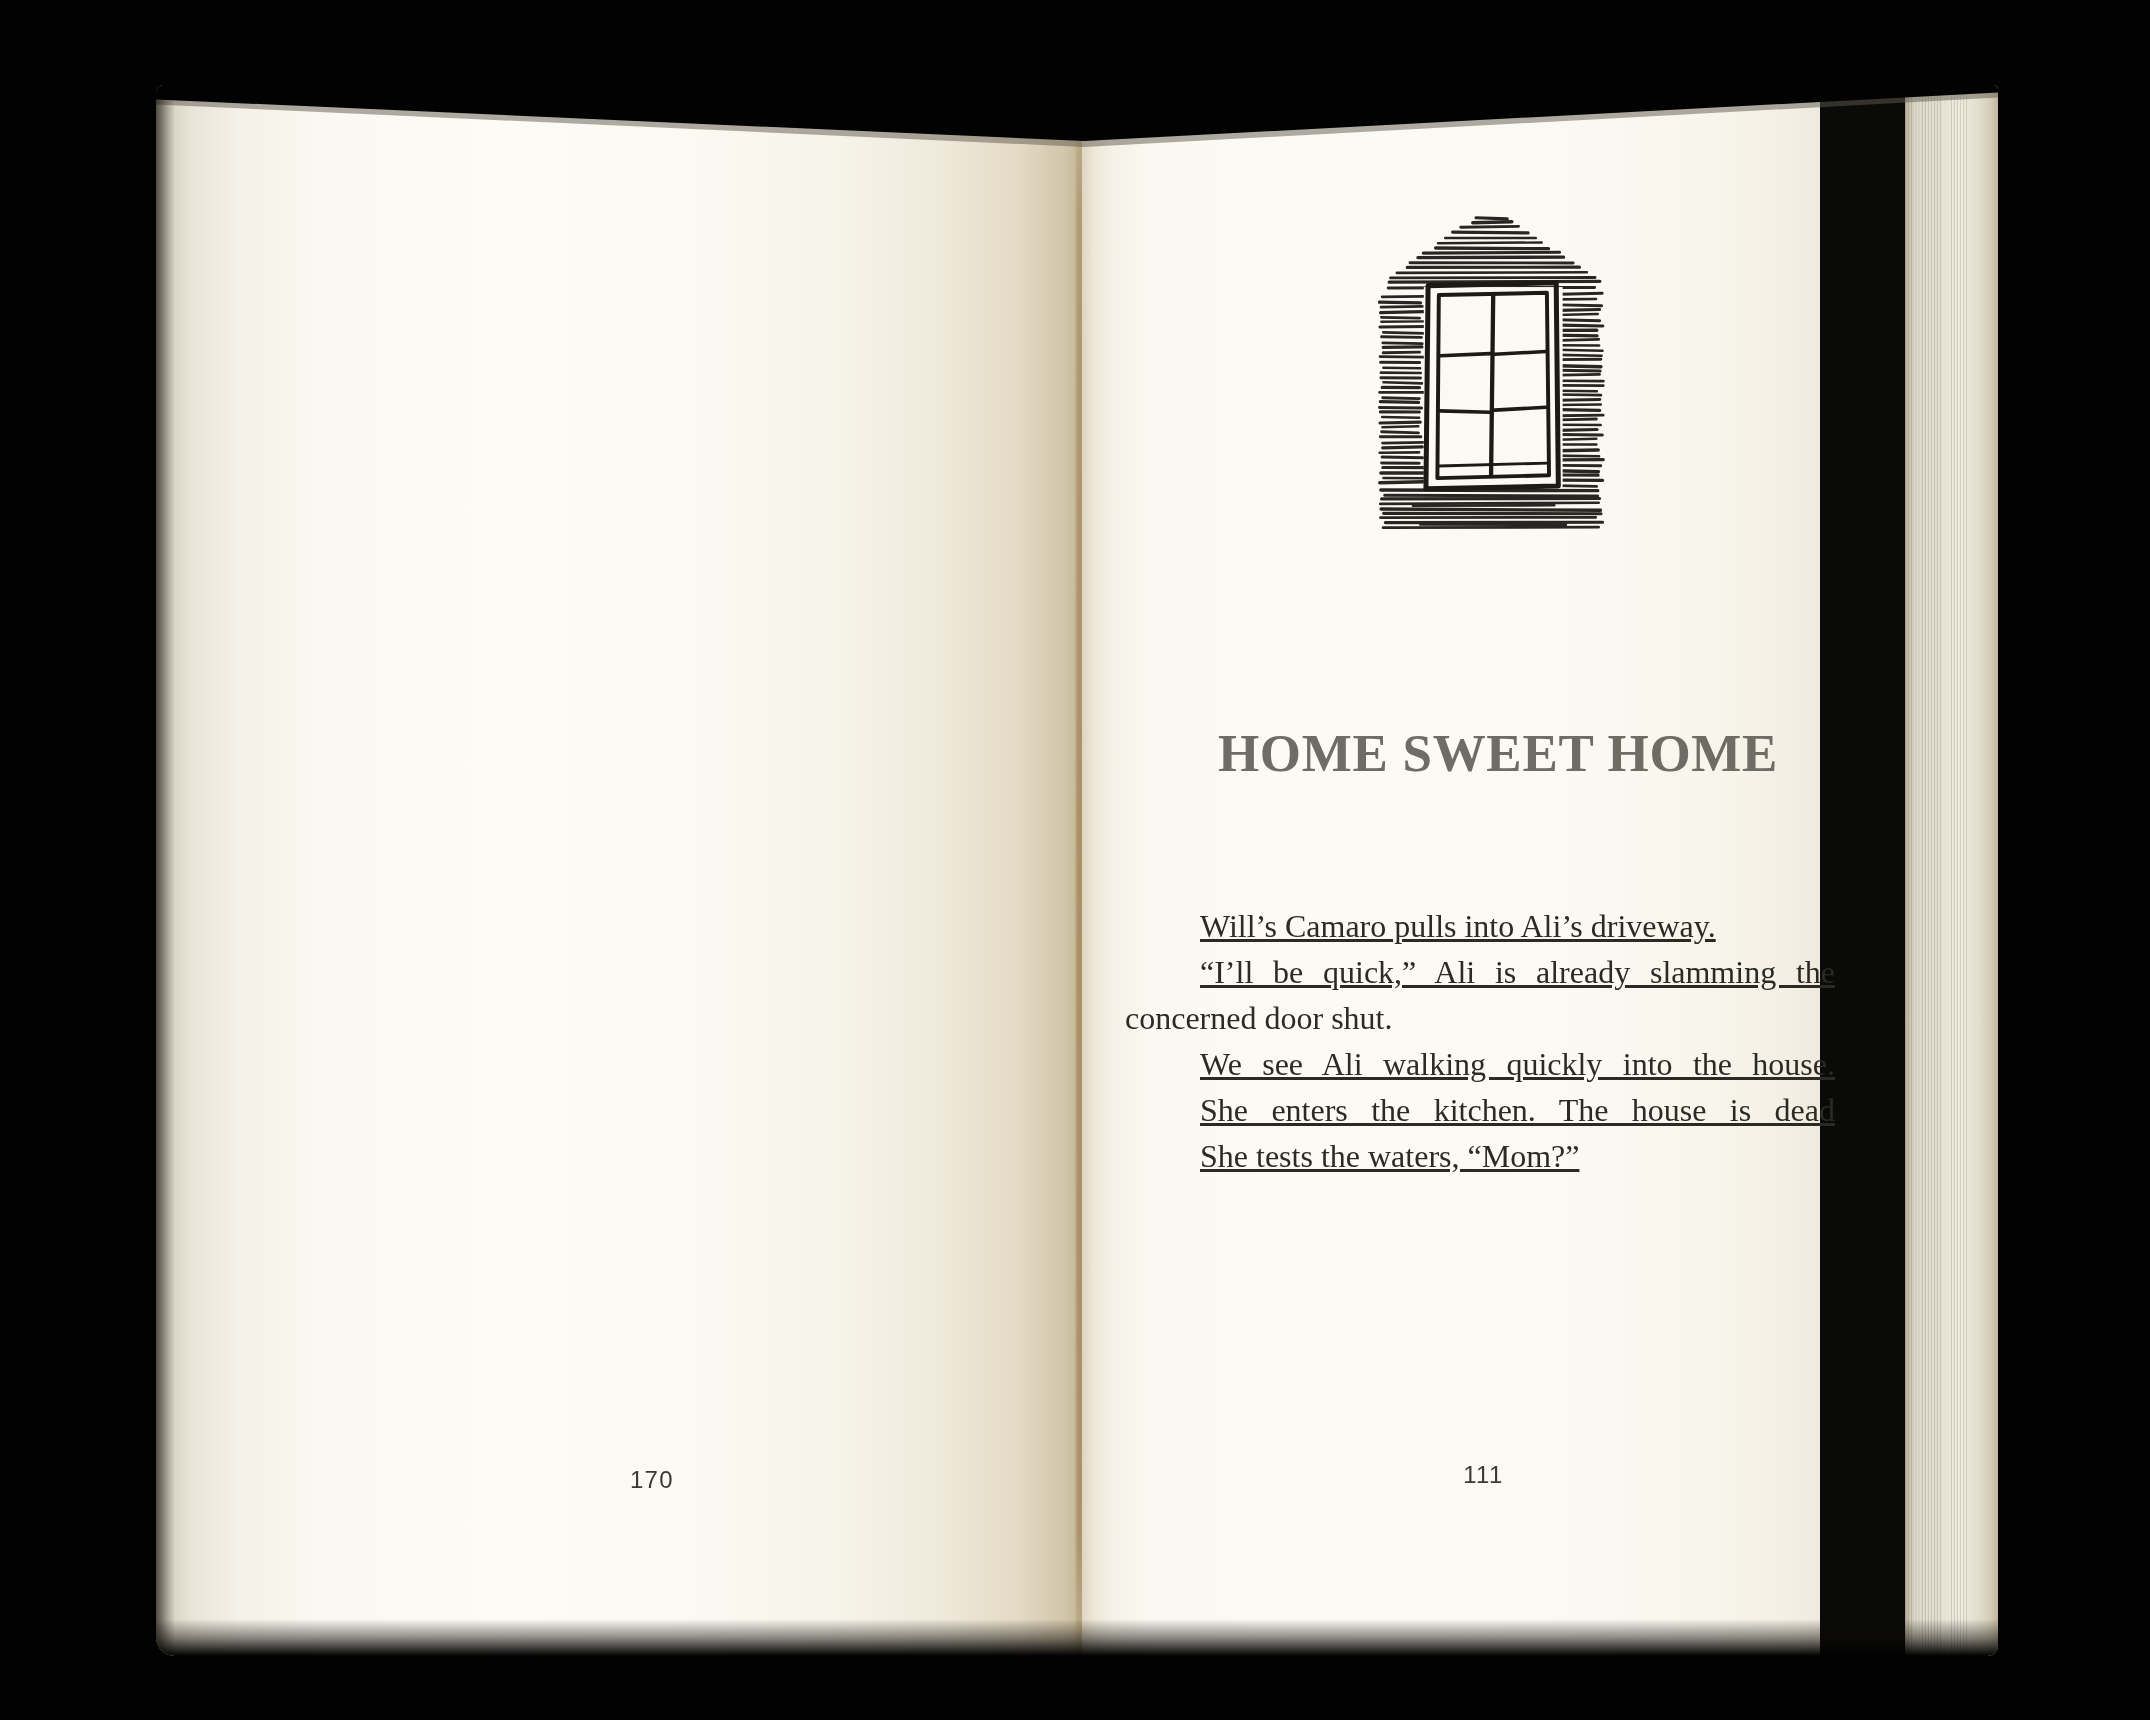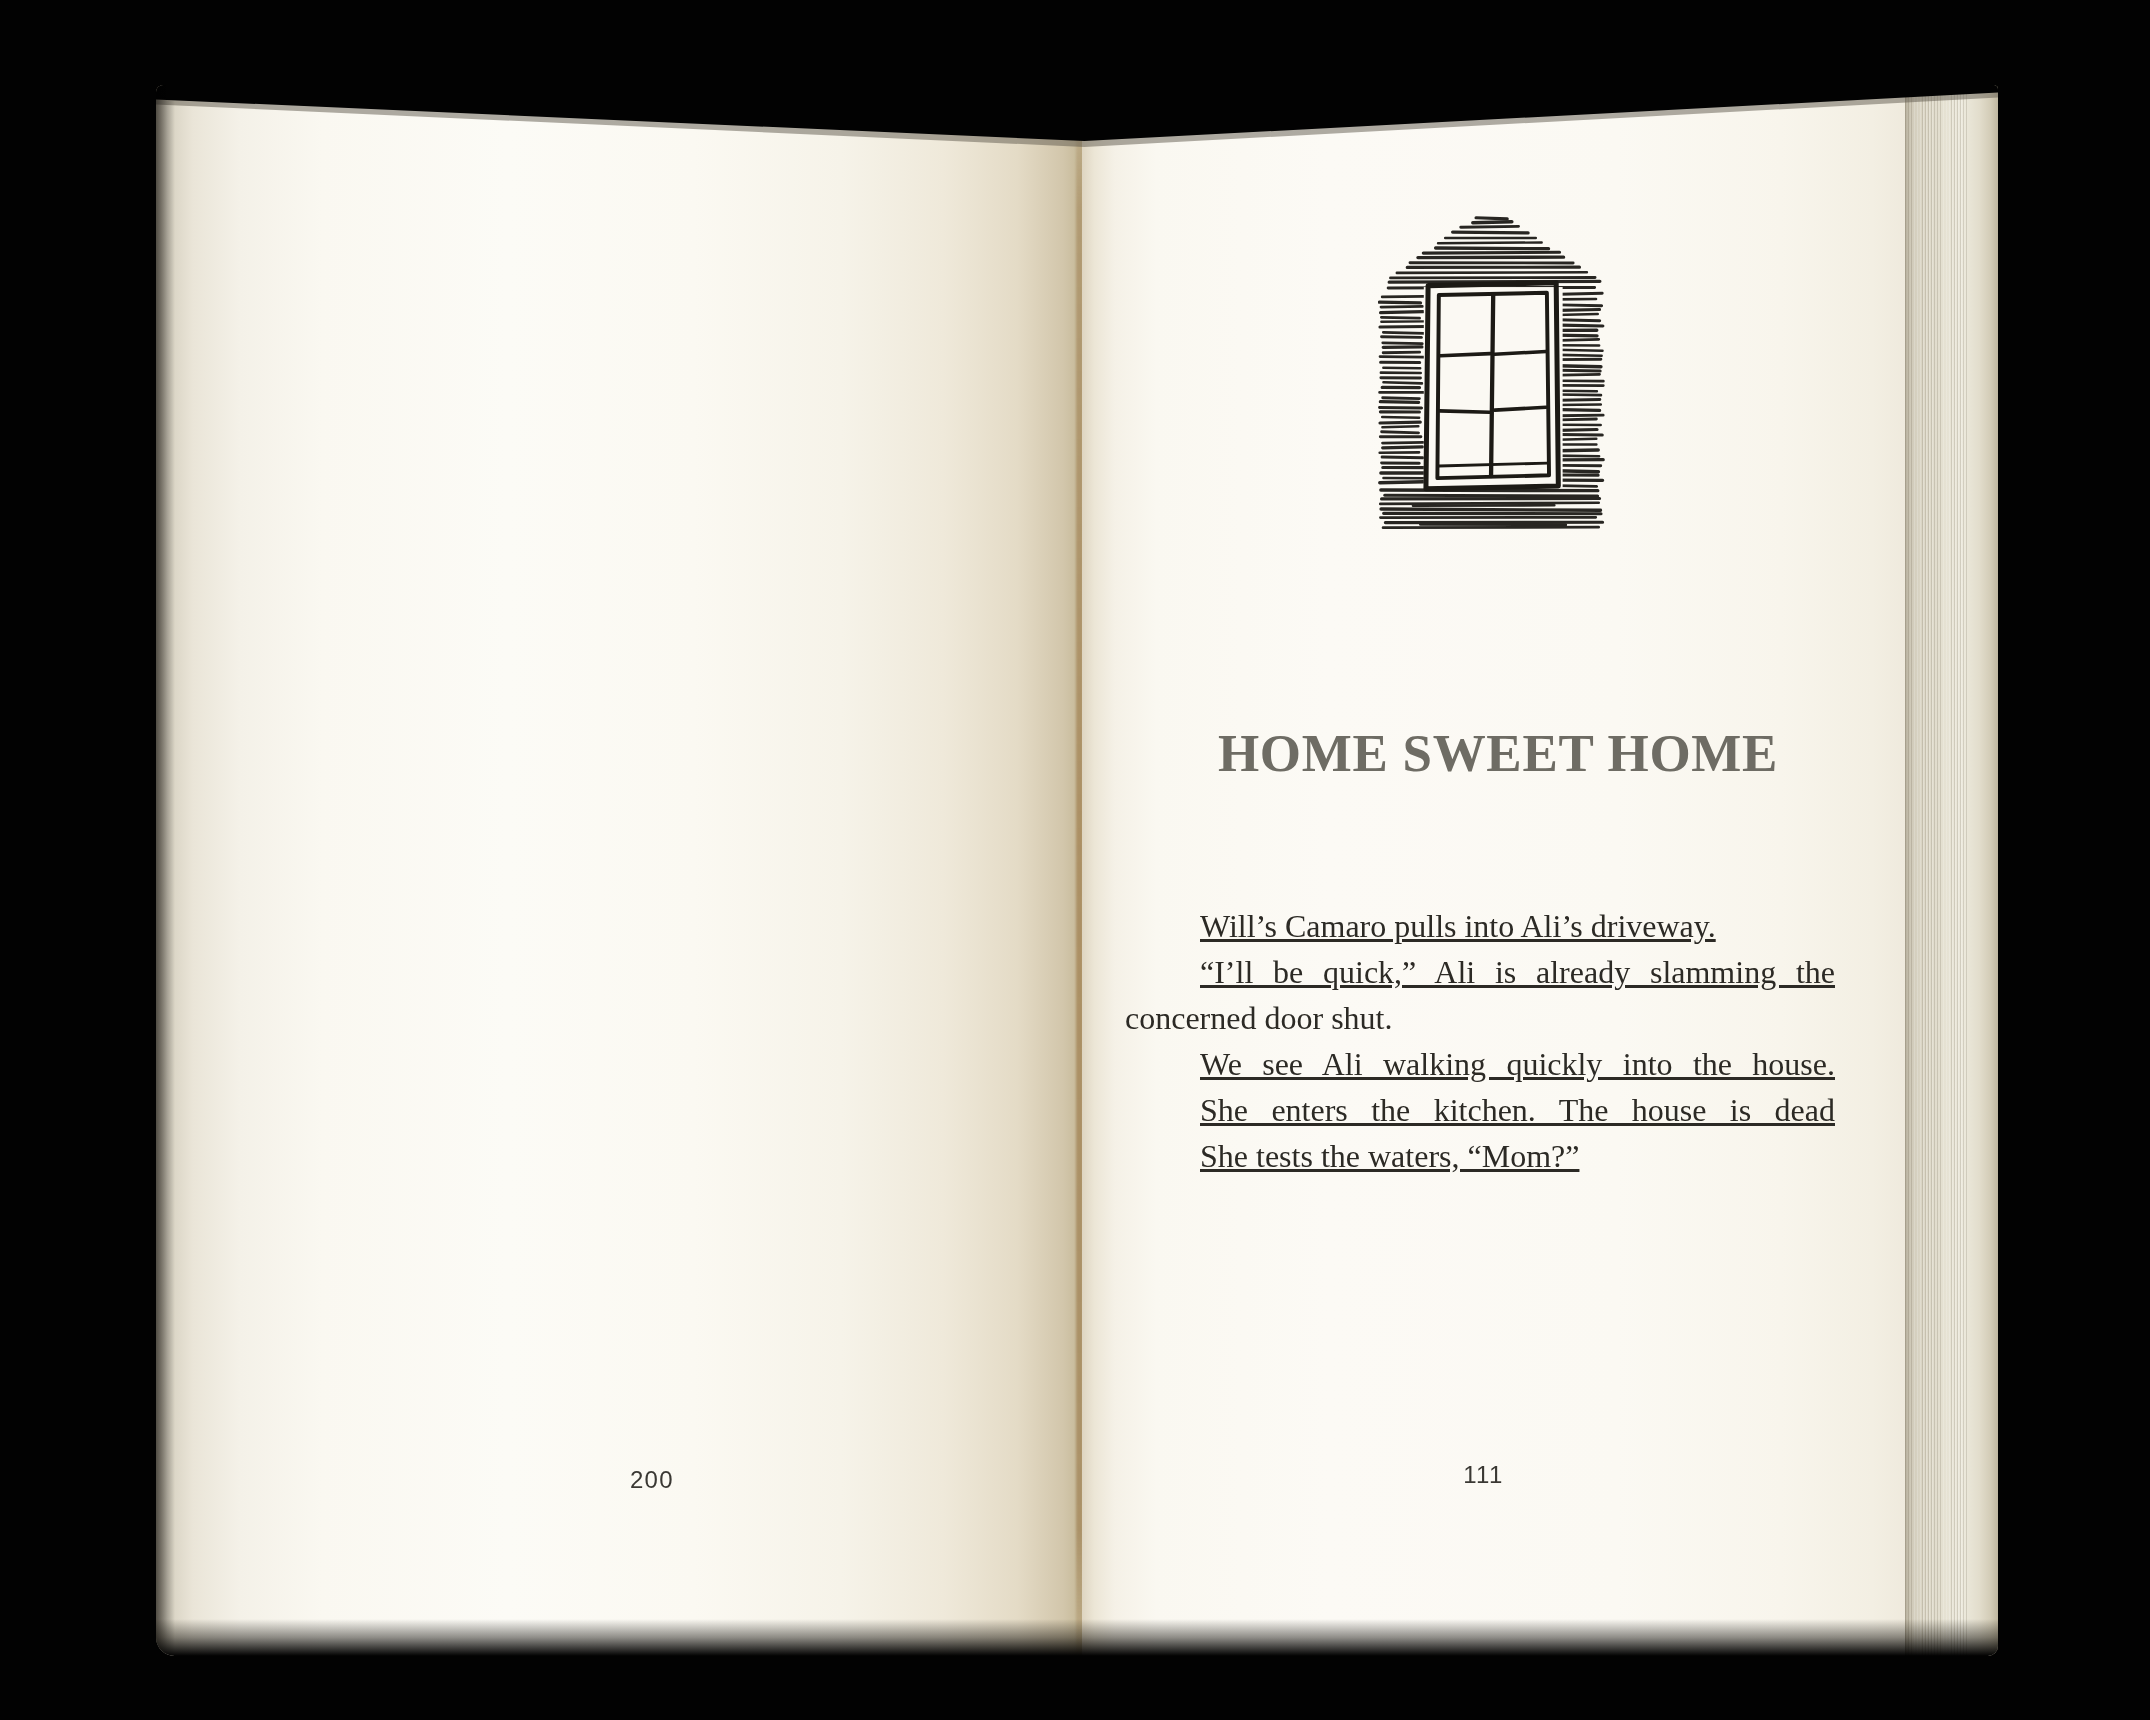--- a/index.html
+++ b/index.html
@@ -5,21 +5,21 @@
   html,body{margin:0;padding:0;background:#000;}
   .stage{position:relative;width:2151px;height:1721px;background:#020202;overflow:hidden;
          font-family:"Liberation Serif","DejaVu Serif",serif;}
   .book{position:absolute;left:156px;top:85px;width:1842px;height:1571px;
         border-radius:7.2px 4.3px 10px 18.6px;overflow:hidden;background:#0a0a08;}
   
   .page-left{position:absolute;left:0;top:0;width:926px;height:100%;
     background:linear-gradient(90deg,#b3aa97 0%,#d6d0c0 1.2%,#eae5d8 4%,#f4f1e8 9%,
       #faf8f1 18%,#fcfbf6 38%,#fbf9f2 58%,#f6f3e9 74%,#efe9da 85%,#e4dbc6 93%,
       #d2c6ab 98%,#c4b795 100%);}
-  .page-right{position:absolute;left:926px;top:0;width:823px;height:100%;
+  .page-right{position:absolute;left:926px;top:0;width:738px;height:100%;
     background:linear-gradient(90deg,#ded5c1 0%,#ece6d6 1.5%,#f5f1e7 4%,#faf8f1 9%,
       #fcfaf5 30%,#fbf9f3 65%,#f8f5ec 85%,#f3efe3 96%,#efeadd 100%);}
   .gutter-line{position:absolute;left:920px;top:0;width:6.5px;height:100%;
     background:linear-gradient(180deg,rgba(139,100,48,0) 0%,rgba(139,100,48,.35) 8%,
       rgba(146,104,50,.5) 50%,rgba(139,100,48,.45) 92%,rgba(139,100,48,.1) 100%);
     filter:blur(1.1px);}
   
   .fore-edge{position:absolute;left:1749px;top:0;width:93px;height:100%;
     background:linear-gradient(90deg,#b5ae9b 0%,#cfc9b8 6%,#ddd8c8 20%,#e6e2d3 45%,
       #edeadd 62%,#e2ddcc 80%,#d3ccb7 92%,#bfb7a0 100%);}
@@ -51,21 +51,21 @@
   .folio-left{position:absolute;left:460px;top:1383px;width:72px;}
   .folio-right{position:absolute;left:43px;top:1378px;width:717px;}
 </style>
 </head>
 <body>
 
 <div class="stage">
   <div class="book">
 
     <div class="page-left">
-      <div class="folio folio-left">200</div>
+      <div class="folio folio-left">170</div>
     </div>
 
     <div class="gutter-line"></div>
 
     <div class="page-right">
 
       <svg class="illus" id="window-svg" viewBox="0 0 320 450" xmlns="http://www.w3.org/2000/svg">
         <g id="hatch" stroke="#1b1915" stroke-linecap="round" fill="none" opacity="0.94">
             <line x1="137.0" y1="10.2" x2="180.6" y2="11.7" stroke-width="4.41"></line>
             <line x1="132.5" y1="17.1" x2="187.0" y2="15.8" stroke-width="4.90"></line>

